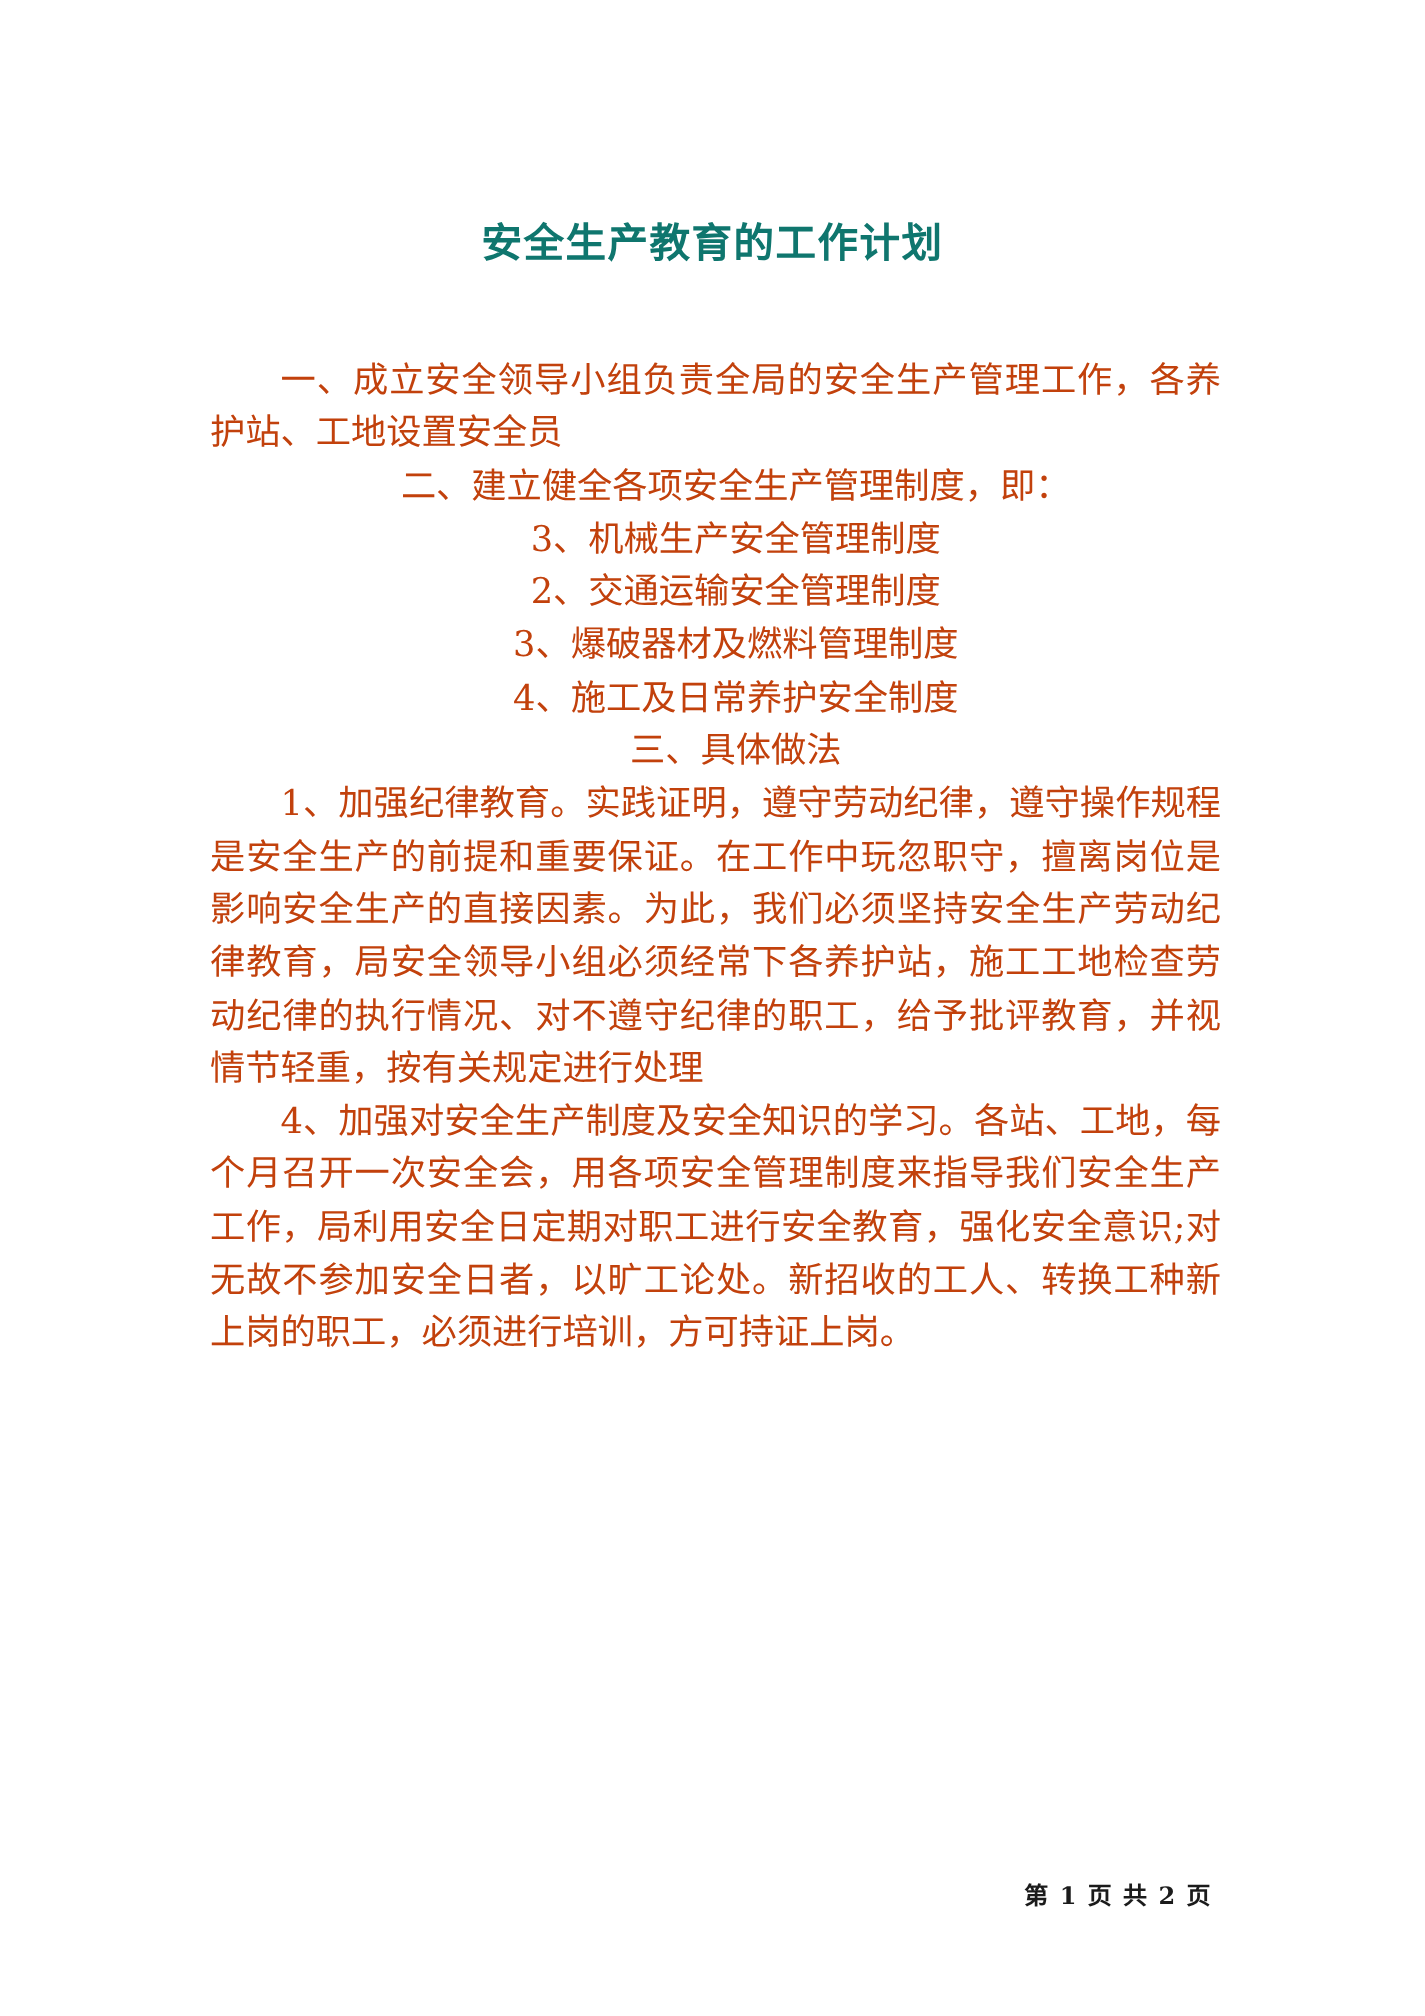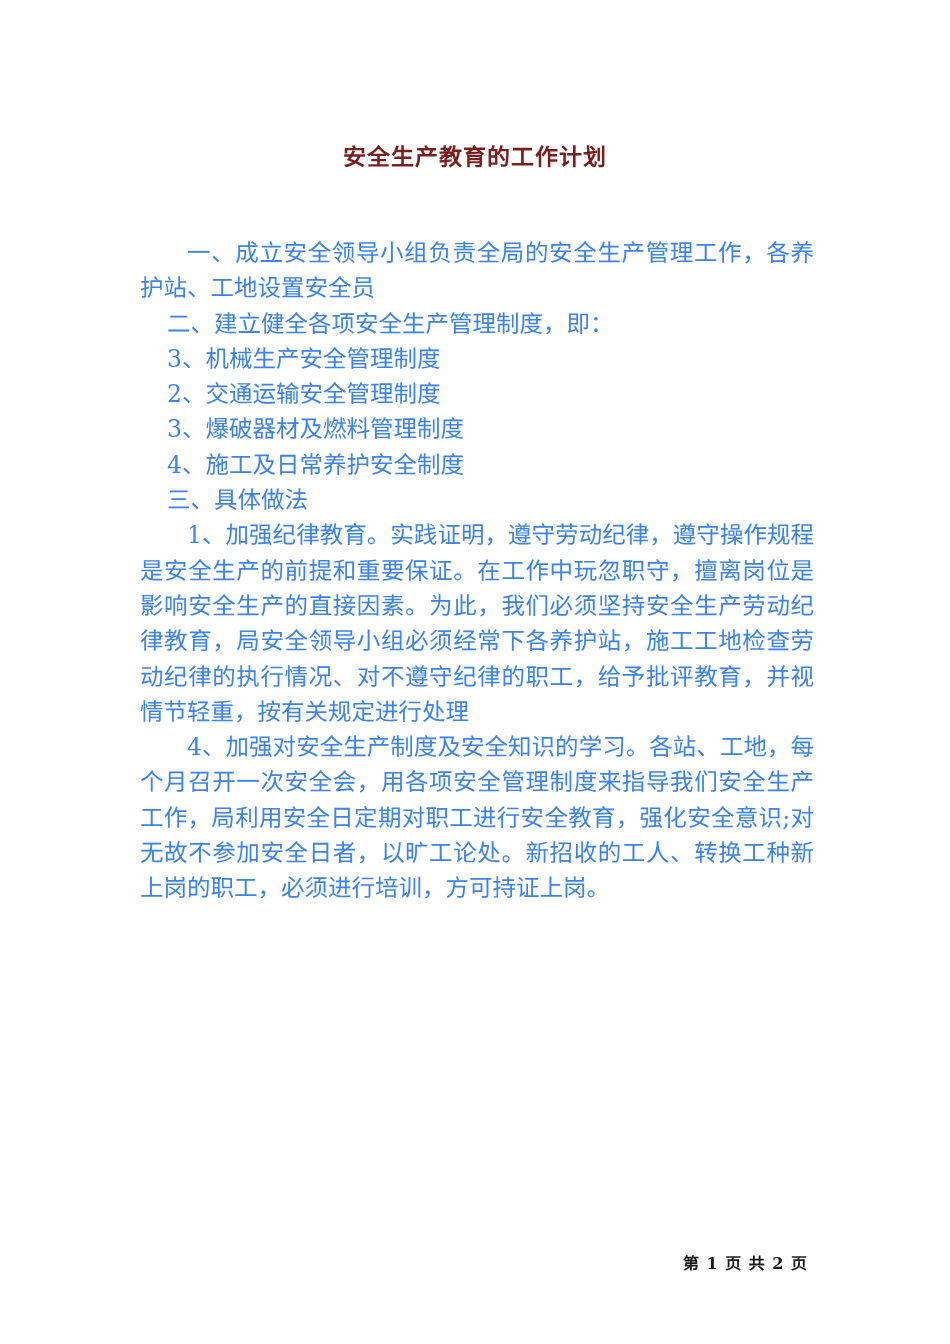--- a/index.html
+++ b/index.html
@@ -23,54 +23,54 @@
     background: #ffffff;
   }
 
   
   .doc-title {
     position: absolute;
     top: 128px;
     left: 0;
     width: 950px;
     text-align: center;
-    color: #7f1d1d;
-    font-size: 23px;
+    color: #0f766e;
+    font-size: 27px;
     font-weight: bold;
     letter-spacing: 1px;
     line-height: 1.25;
     font-family: "DejaVu Sans", "Liberation Sans", sans-serif;
   }
 
   
   .body-block {
     position: absolute;
     top: 236px;
     left: 140px;
     width: 674px;
     font-size: 23.5px;
     line-height: 35.3px;
-    color: #3b82f6;
+    color: #c2410c;
     text-align: justify;
     text-justify: inter-character;
     font-family: "DejaVu Serif", "Liberation Serif", serif;
   }
 
   .para {
     margin: 0;
     text-indent: 2em;
     text-align: justify;
     text-justify: inter-character;
   }
 
   
   .line {
     margin: 0;
     text-indent: 1.15em;
-    text-align: left;
+    text-align: center;
     white-space: nowrap;
   }
 
   
   .para.wrap {
     text-indent: 2em;
   }
 
   
   .footer {

